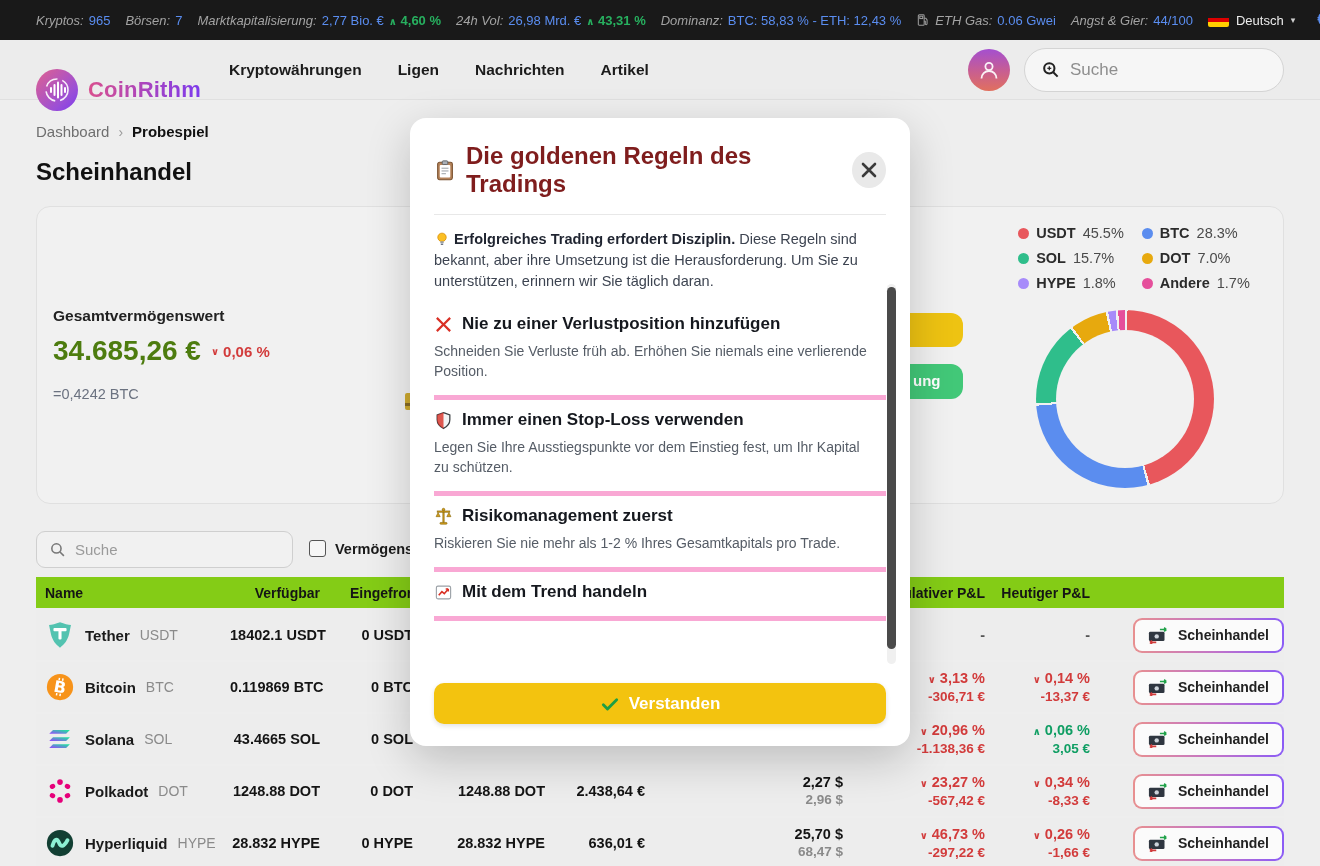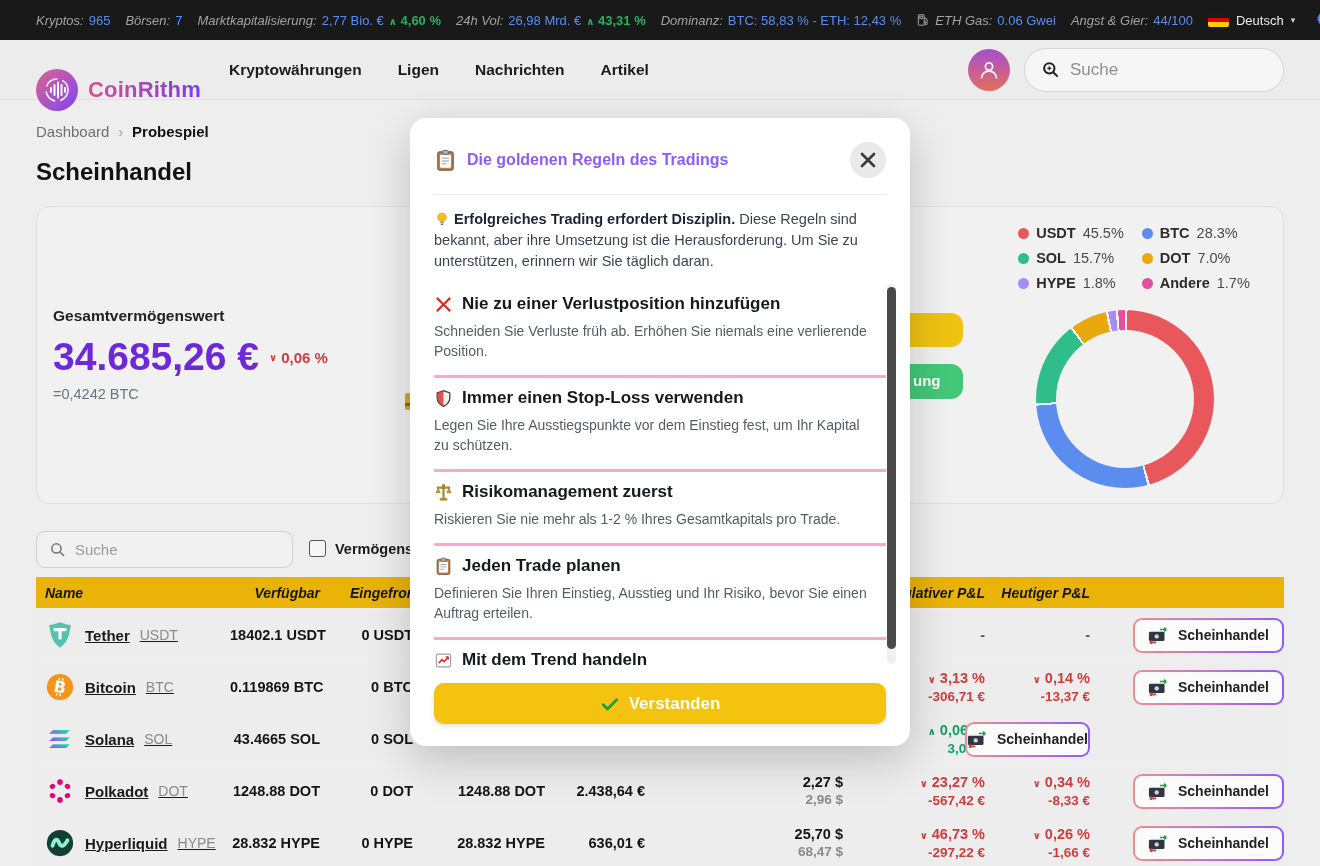--- a/index.html
+++ b/index.html
@@ -37,21 +37,21 @@
   .breadcrumb { position:absolute; left:36px; top:123px; font-size:15px; display:flex; gap:9px; align-items:center; }
   .breadcrumb .root { color:#6f6f6f; cursor:pointer; }
   .breadcrumb .sep { color:#9a9a9a; font-size:14px; }
   .breadcrumb .cur { color:#111; font-weight:600; }
   .page-title { position:absolute; left:36px; top:158px; font-size:24px; font-weight:bold; color:#111; }
 
   
   .card { position:absolute; left:36px; top:206px; width:1248px; height:298px; background:#f1f1f1; border:1px solid #e0e0e0; border-radius:14px; }
   .pf-label { position:absolute; left:16px; top:100px; font-size:15.5px; font-weight:600; color:#222; }
   .pf-value-row { position:absolute; left:16px; top:128px; display:flex; align-items:center; gap:10px; }
-  .pf-value { font-size:39px; font-weight:bold; color:#6d28d9; }
+  .pf-value { font-size:28px; font-weight:bold; color:#4d7c0f; }
   .pf-change { color:#d23b3b; font-size:15px; font-weight:600; display:flex; align-items:center; gap:4px; }
   .pf-btc { position:absolute; left:16px; top:179px; font-size:14.5px; color:#6b7280; }
   .hid-btn { position:absolute; width:150px; border-radius:12px; z-index:1; }
   .hid-btn.yellow { left:776px; top:106px; height:34px; background:#eec312; }
   .hid-btn.green { left:776px; top:157px; height:35px; background:#42c878; }
   .hid-btn.green .tail { position:absolute; left:100px; top:8px; color:#fff; font-size:15px; font-weight:600; }
   .trophy-sliver { position:absolute; left:368px; top:186px; width:9px; height:17px; z-index:1;
     background:linear-gradient(180deg,#caa21a 0 60%, #7a5c10 60% 75%, #caa21a 75% 100%); border-radius:2px 0 0 2px; opacity:.9; }
 
   
@@ -68,52 +68,52 @@
   .filter-search { position:absolute; left:36px; top:531px; width:257px; height:37px; border:1.5px solid #cfcfcf; border-radius:9px; background:#f1f1f1; display:flex; align-items:center; gap:9px; padding:0 12px; }
   .filter-search input { border:none; outline:none; background:transparent; font-size:15px; color:#444; width:190px; font-family:inherit; }
   .filter-search input::placeholder { color:#9a9a9a; }
   .hide-zero { position:absolute; left:309px; top:540px; display:flex; align-items:center; gap:9px; }
   .checkbox { width:17px; height:17px; border:1.7px solid #555; border-radius:3px; background:#f6f6f6; cursor:pointer; }
   .hide-zero .cb-label { font-size:14.5px; font-weight:bold; color:#1b1b1b; white-space:nowrap; }
 
   
   .tbl { position:absolute; left:36px; top:577px; width:1248px; }
   .tr { display:grid; grid-template-columns:194px 90px 93px 132px 100px 198px 142px 105px 194px; align-items:center; }
-  .thead { height:31px; background:#eab308; font-size:14px; font-weight:bold; color:#151515;font-style:italic; }
+  .thead { height:31px; background:#84cc16; font-size:14px; font-weight:bold; color:#151515; }
   .th { text-align:right; white-space:nowrap; overflow:visible; }
   .th.left { text-align:left; padding-left:9px; }
   .row { height:50px; background:#ededed; margin-top:2px; font-size:14.5px; }
   .cell { text-align:right; font-weight:600; color:#141414; white-space:nowrap; }
-  .name-cell { display:flex; align-items:center; gap:10px; padding-left:9px; text-align:left; cursor:pointer;text-decoration:underline; }
+  .name-cell { display:flex; align-items:center; gap:10px; padding-left:9px; text-align:left; cursor:pointer; }
   .coin-name { font-size:15px; font-weight:600; color:#1a1a1a; }
   .coin-ticker { font-size:14px; color:#8a8a8a; font-weight:400; }
   .price-cell { line-height:17px; }
   .price-now { color:#141414; }
   .price-avg { color:#8a8a8a; font-size:13.5px; }
   .pnl { line-height:17px; }
   .pnl-pct { font-weight:600; }
   .pnl-val { font-size:13.5px; }
   .pnl-down { color:#d23b3b; }
   .pnl-up { color:#0f9e63; }
   .pnl-flat { color:#555; font-weight:400; }
   .action-cell { display:flex; justify-content:flex-end; padding-right:0; }
   .trade-btn { width:151px; border-radius:9px; padding:2px; background:linear-gradient(90deg,#e89090 0%,#c173c9 55%,#8b5cf6 100%); cursor:pointer; }
   .trade-btn-inner { background:#fbfbfb; border-radius:7px; height:31px; display:flex; align-items:center; justify-content:center; gap:8px; font-size:14px; font-weight:bold; color:#222; }
 
   
   .modal { position:absolute; left:410px; top:118px; width:500px; height:628px; background:#fff; border-radius:16px; box-shadow:0 14px 45px rgba(0,0,0,.20); z-index:50; padding:24px; }
   .modal-head { display:flex; align-items:center; gap:10px; }
-  .modal-title { font-size:16px; font-weight:bold; color:#8b5cf6; }
+  .modal-title { font-size:24px; font-weight:bold; color:#7f1d1d; }
   .modal-close { margin-left:auto; width:36px; height:36px; border-radius:50%; background:#e9e9e9; display:flex; align-items:center; justify-content:center; cursor:pointer; }
   .modal-divider { height:1px; background:#e8e8e8; margin:16px 0 14px; }
   .intro { font-size:14.5px; line-height:21px; color:#3d4451; width:452px; }
   .intro b { color:#1f2430; }
   .intro .bulb { display:inline-block; vertical-align:-3px; margin-right:4px; }
   .rules { margin-top:12px; height:392px; overflow:hidden; width:452px; }
-  .rule { padding:10px 0 14px; border-bottom:3px solid #f9a8d4; }
+  .rule { padding:10px 0 14px; border-bottom:5px solid #f9a8d4; }
   .rule-title { font-size:17px; font-weight:bold; color:#15181e; display:flex; align-items:center; gap:9px; }
   .rule-desc { margin-top:7px; font-size:14px; line-height:20px; color:#555c66; width:440px; }
   .mscroll-track { position:absolute; right:14px; top:166px; width:9px; height:380px; background:#f0f0f0; border-radius:5px; }
   .mscroll-thumb { position:absolute; left:0; top:3px; width:9px; height:362px; background:#4a4a4a; border-radius:5px; cursor:grab; }
   .confirm-btn { position:absolute; left:24px; bottom:22px; width:452px; height:41px; background:#f3c30f; border:none; border-radius:10px; display:flex; align-items:center; justify-content:center; gap:9px; font-size:17px; font-weight:bold; color:#fff; cursor:pointer; font-family:inherit; box-shadow:0 2px 5px rgba(0,0,0,.12); }
 
   svg { display:block; }
 </style>
 </head>
 <body>
@@ -403,20 +403,24 @@
       <span class="coin-name">Solana</span>
         <span class="coin-ticker">SOL</span>
     </div>
     <div class="cell">43.4665 SOL</div>
     <div class="cell">0 SOL</div>
     <div class="cell"></div>
     <div class="cell"></div>
     <div class="cell price-cell">
         <div class="price-now"></div>
         <div class="price-avg">184,14 $</div>
+      </div>
+    <div class="cell pnl pnl-down">
+        <div class="pnl-pct"><span class="chev">∨</span> 20,96 %</div>
+        <div class="pnl-val">-1.138,36 €</div>
       </div>
     <div class="cell pnl pnl-up">
         <div class="pnl-pct"><span class="chev">∧</span> 0,06 %</div>
         <div class="pnl-val">3,05 €</div>
       </div>
     <div class="action-cell">
         <div class="trade-btn">
           <div class="trade-btn-inner">
             <svg width="22" height="17" viewBox="0 0 24 18">
               <rect x="1" y="5" width="17" height="10" rx="1.5" fill="#2f3640"></rect>
@@ -575,34 +579,20 @@
               <circle cx="12" cy="3.2" r="1.6"></circle>
             </g>
           </svg>
           <span>Risikomanagement zuerst</span>
         </div>
       <div class="rule-desc">Riskieren Sie nie mehr als 1-2 % Ihres Gesamtkapitals pro Trade.</div>
     </div>
     <div class="rule">
       <div class="rule-title">
           <svg width="19" height="19" viewBox="0 0 24 24">
-            <rect x="4" y="3" width="16" height="19" rx="2" fill="#b5835a" stroke="#7a5230" stroke-width="1.2"></rect>
-            <rect x="6.3" y="6" width="11.4" height="13.6" rx="1" fill="#fff"></rect>
-            <rect x="9" y="1.5" width="6" height="4" rx="1" fill="#aab0b7" stroke="#5f6368" stroke-width="1"></rect>
-            <line x1="8.2" y1="9.5" x2="15.8" y2="9.5" stroke="#9aa0a6" stroke-width="1.1"></line>
-            <line x1="8.2" y1="12.5" x2="15.8" y2="12.5" stroke="#9aa0a6" stroke-width="1.1"></line>
-            <line x1="8.2" y1="15.5" x2="13" y2="15.5" stroke="#9aa0a6" stroke-width="1.1"></line>
-          </svg>
-          <span>Jeden Trade planen</span>
-        </div>
-      <div class="rule-desc">Definieren Sie Ihren Einstieg, Ausstieg und Ihr Risiko, bevor Sie einen Auftrag erteilen.</div>
-    </div>
-    <div class="rule">
-      <div class="rule-title">
-          <svg width="19" height="19" viewBox="0 0 24 24">
             <rect x="3" y="4" width="18" height="16" rx="2" fill="#fff" stroke="#9aa0a6" stroke-width="1.4"></rect>
             <polyline points="6,15.5 10,11 13,13.5 18,7.5" fill="none" stroke="#d93025" stroke-width="2"></polyline>
             <path d="M18 7.5h-3.2M18 7.5v3.2" stroke="#d93025" stroke-width="2" fill="none"></path>
           </svg>
           <span>Mit dem Trend handeln</span>
         </div>
     </div>
   </div>
 
   <div class="mscroll-track">

